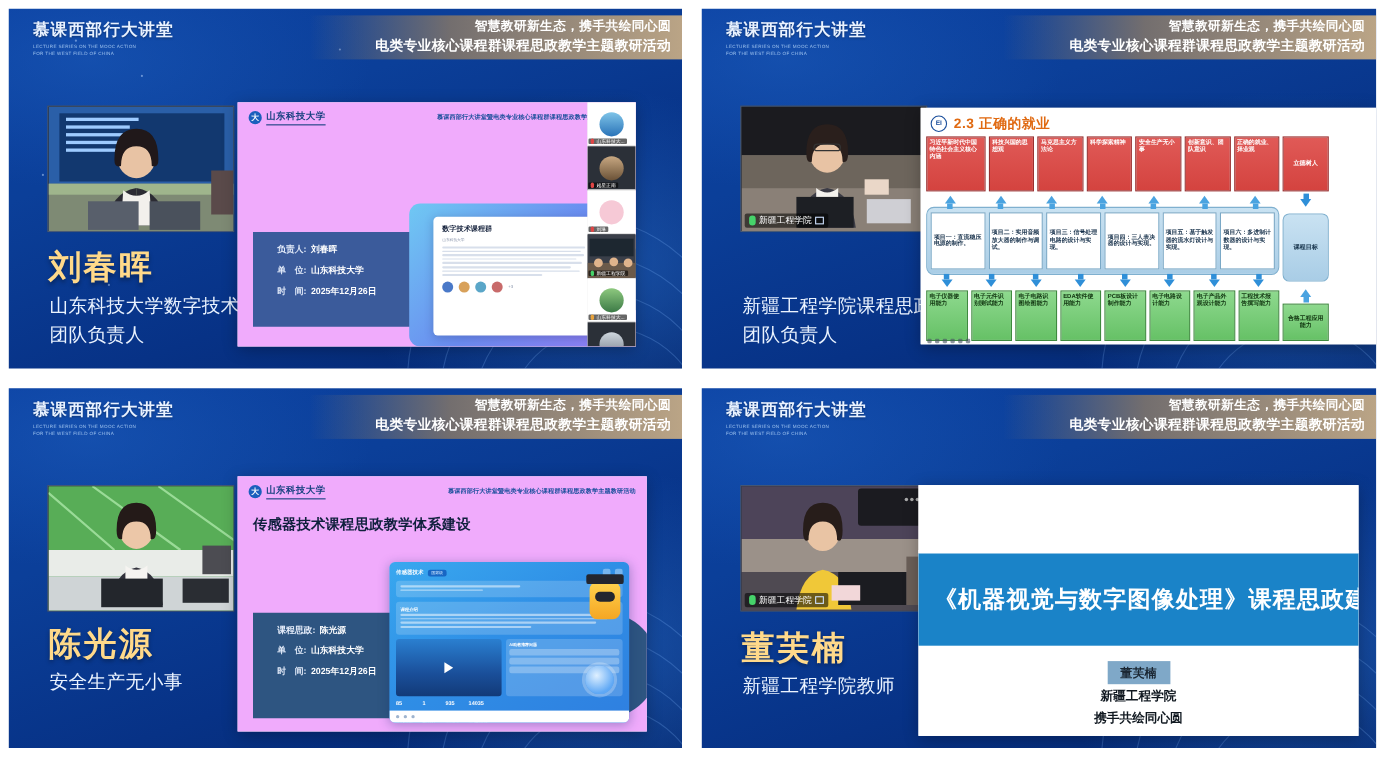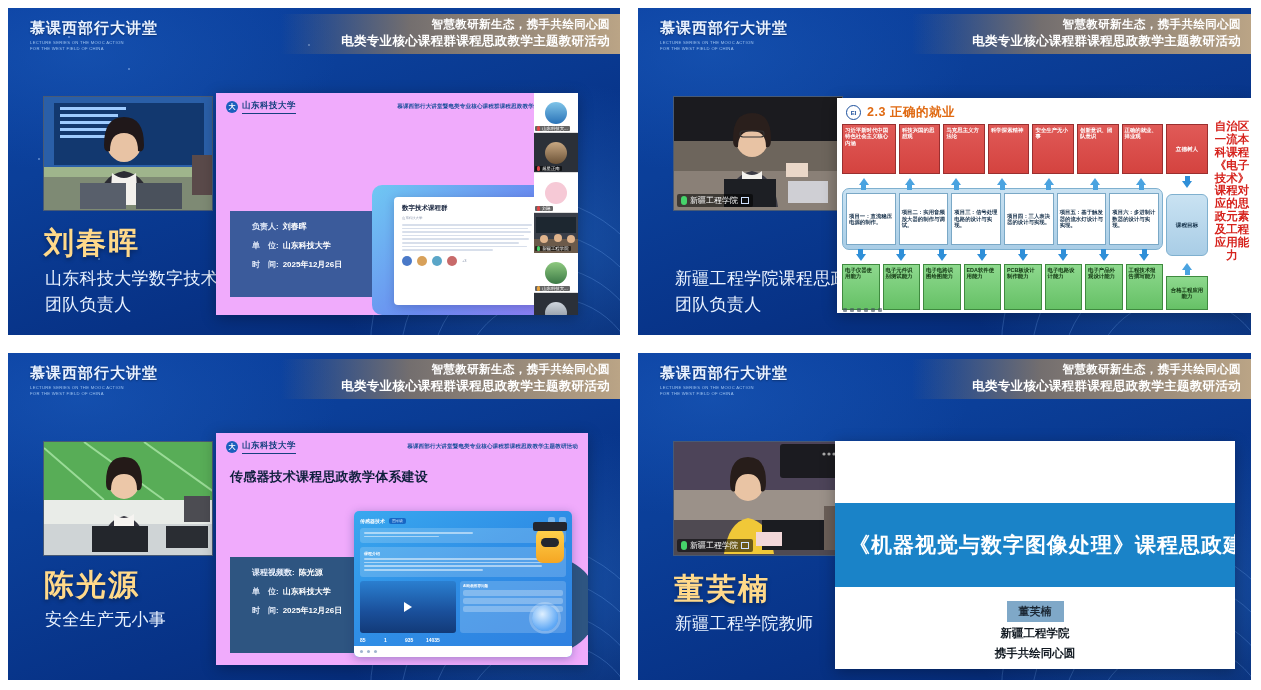--- a/index.html
+++ b/index.html
@@ -613,21 +613,20 @@
                 <i class="arrow-dn"></i>
               </div>
               <div class="bbox" style="height:62px">课程目标</div>
               <div style="height:14px;display:flex;justify-content:center;align-items:center">
                 <i class="arrow-up"></i>
               </div>
               <div class="gbox" style="flex:1">合格工程应用能力</div>
             </div>
           </div>
 
-          <div class="vert-note">自治区一流本科课程《电子技术》课程对应的思政元素及工程应用能力</div>
           <div class="diag-toolbar">
             <i></i>
               <i></i>
               <i></i>
               <i></i>
               <i></i>
               <i></i>
           </div>
         </div>
       </div>
@@ -683,21 +682,21 @@
               <div class="cal">山东科技大学</div>
             </div>
             <div class="evt">慕课西部行大讲堂暨电类专业核心课程群课程思政教学主题教研活动</div>
           </div>
           <div class="ppt-title">传感器技术课程思政教学体系建设</div>
 
           <div class="ppt-white-blob" style="top:118px"></div>
           <div class="ppt-band alt" style="top:124px;height:96px">
             <div class="meta">
               <div class="row">
-                <span class="k">课程视频数:</span>
+                <span class="k">课程思政:</span>
                 <span>陈光源</span>
               </div>
               <div class="row">
                 <span class="k">单　位:</span>
                 <span>山东科技大学</span>
               </div>
               <div class="row">
                 <span class="k">时　间:</span>
                 <span>2025年12月26日</span>
               </div>

